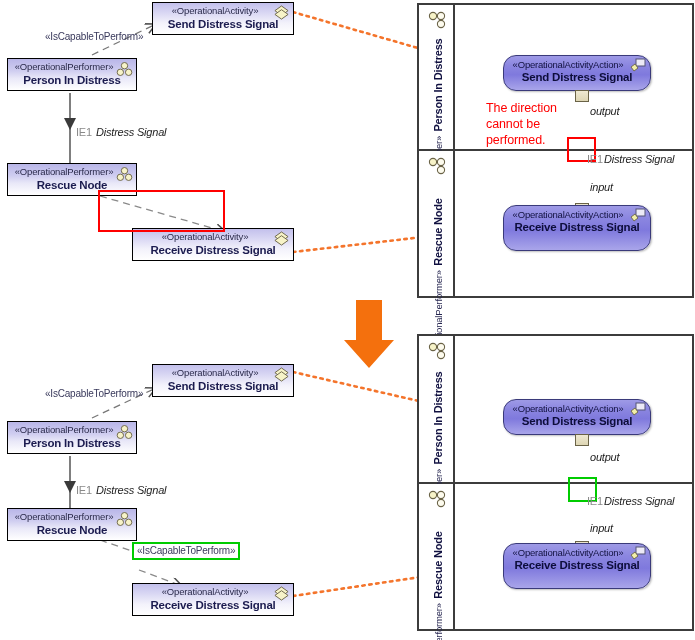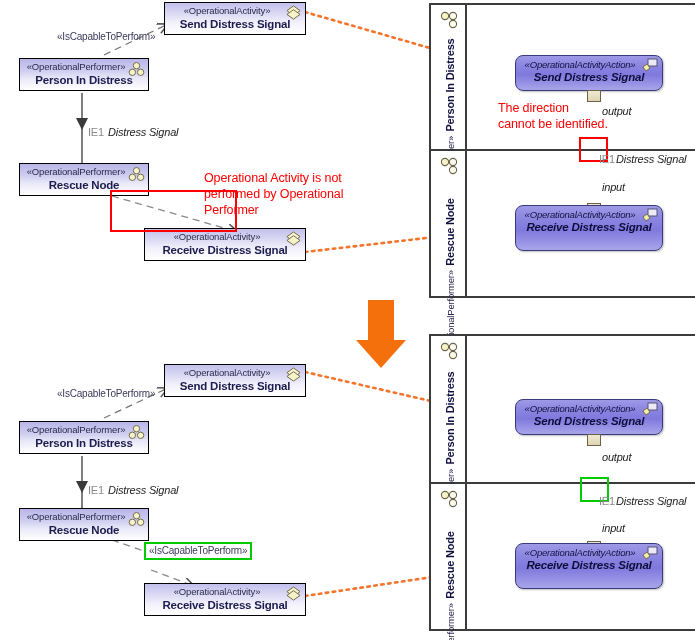--- a/index.html
+++ b/index.html
@@ -9,21 +9,21 @@
   }
   body {
     font-family: "Liberation Sans", sans-serif;
     width: 695px;
     height: 640px;
     position: relative;
     overflow: hidden;
   }
   .stage {
     position: absolute;
-    left: 16px; top: 0;
+    left: 4px; top: 0;
     width: 598px;
     height: 640px;
     padding-left: 12px;
   }
   svg.layer {
     position: absolute;
     left: 0; top: 0;
     width: 695px;
     height: 640px;
     pointer-events: none;
@@ -67,25 +67,24 @@
     top: 2px;
     width: 17px;
     height: 16px;
   }
 
   
   .action {
     position: absolute;
     box-sizing: border-box;
     border: 1px solid #3a3a7a;
-    border-radius: 8px;
+    border-radius: 13px;
     background: linear-gradient(180deg, #9e9ae6 0%, #8b86e0 28%, #7f79dd 55%, #a9a5ea 100%);
     padding: 3px 4px 4px 4px;
     box-shadow: 1px 1px 2px rgba(0,0,0,0.25);
-    font-style: italic;
   }
   .action .stereo {
     font-size: 9.5px;
     color: #121240;
     text-align: center;
     line-height: 12px;
     letter-spacing: -0.2px;
     padding-right: 18px;
   }
   .action .nm {
@@ -301,21 +300,20 @@
     </svg>
   </div>
 
   <div class="lbl stereotype" style="left:41px; top:31px;">«IsCapableToPerform»</div>
 
   <div class="lbl gray" style="left:72px; top:126px;">IE1</div>
   <div class="lbl dark" style="left:92px; top:126px;">Distress Signal</div>
 
   <div class="hl-red" style="left:94px; top:190px; width:127px; height:42px;"></div>
 
-  <div class="red-note" style="left:188px; top:170px; width:160px;">Operational Activity is not performed by Operational Performer</div>
 
   <div class="frame" style="left:413px; top:3px; width:277px; height:295px;">
 
     <div class="lane" style="top:0; height:146px;">
       <div class="lane-head">
         <svg class="lane-head-icon" viewBox="0 0 18 18">
           <circle cx="5" cy="5" r="3.6" fill="#f7f3c8" stroke="#6a6347" stroke-width="1.1"></circle>
           <circle cx="13" cy="5" r="3.6" fill="#fdfbee" stroke="#6a6347" stroke-width="1.1"></circle>
           <circle cx="13" cy="13" r="3.6" fill="#fdfbee" stroke="#6a6347" stroke-width="1.1"></circle>
           <path d="M8.6,5 L9.4,5" stroke="#6a6347" stroke-width="1.1"></path>
@@ -371,21 +369,21 @@
 
   <div class="action" style="left:499px; top:205px; width:148px; height:46px;">
     <div class="stereo">«OperationalActivityAction»</div>
     <div class="nm">Receive Distress Signal</div>
     <svg class="icn" style="width:20px;height:16px;" viewBox="0 0 20 16">
       <rect x="9" y="1" width="9" height="7" fill="#eceaf6" stroke="#555577" stroke-width="1"></rect>
       <path d="M4,9 L8,6 L11,10 L7,13 Z" fill="#f2efa8" stroke="#6a6347" stroke-width="0.9"></path>
     </svg>
   </div>
 
-  <div class="red-note" style="left:482px; top:100px; width:110px;">The direction cannot be identified.</div>
+  <div class="red-note" style="left:482px; top:100px; width:110px;">The direction cannot be performed.</div>
 
   <div class="node activity" style="left:148px; top:364px; width:142px; height:33px;">
     <div class="stereo">«OperationalActivity»</div>
     <div class="nm">Send Distress Signal</div>
     <svg class="icn" viewBox="0 0 18 17">
       <path d="M9,1 L16,6 L9,11 L2,6 Z" fill="#f7f3c8" stroke="#6a6347" stroke-width="1"></path>
       <path d="M9,5 L16,10 L9,15 L2,10 Z" fill="#f7f3c8" stroke="#6a6347" stroke-width="1"></path>
     </svg>
   </div>
 

